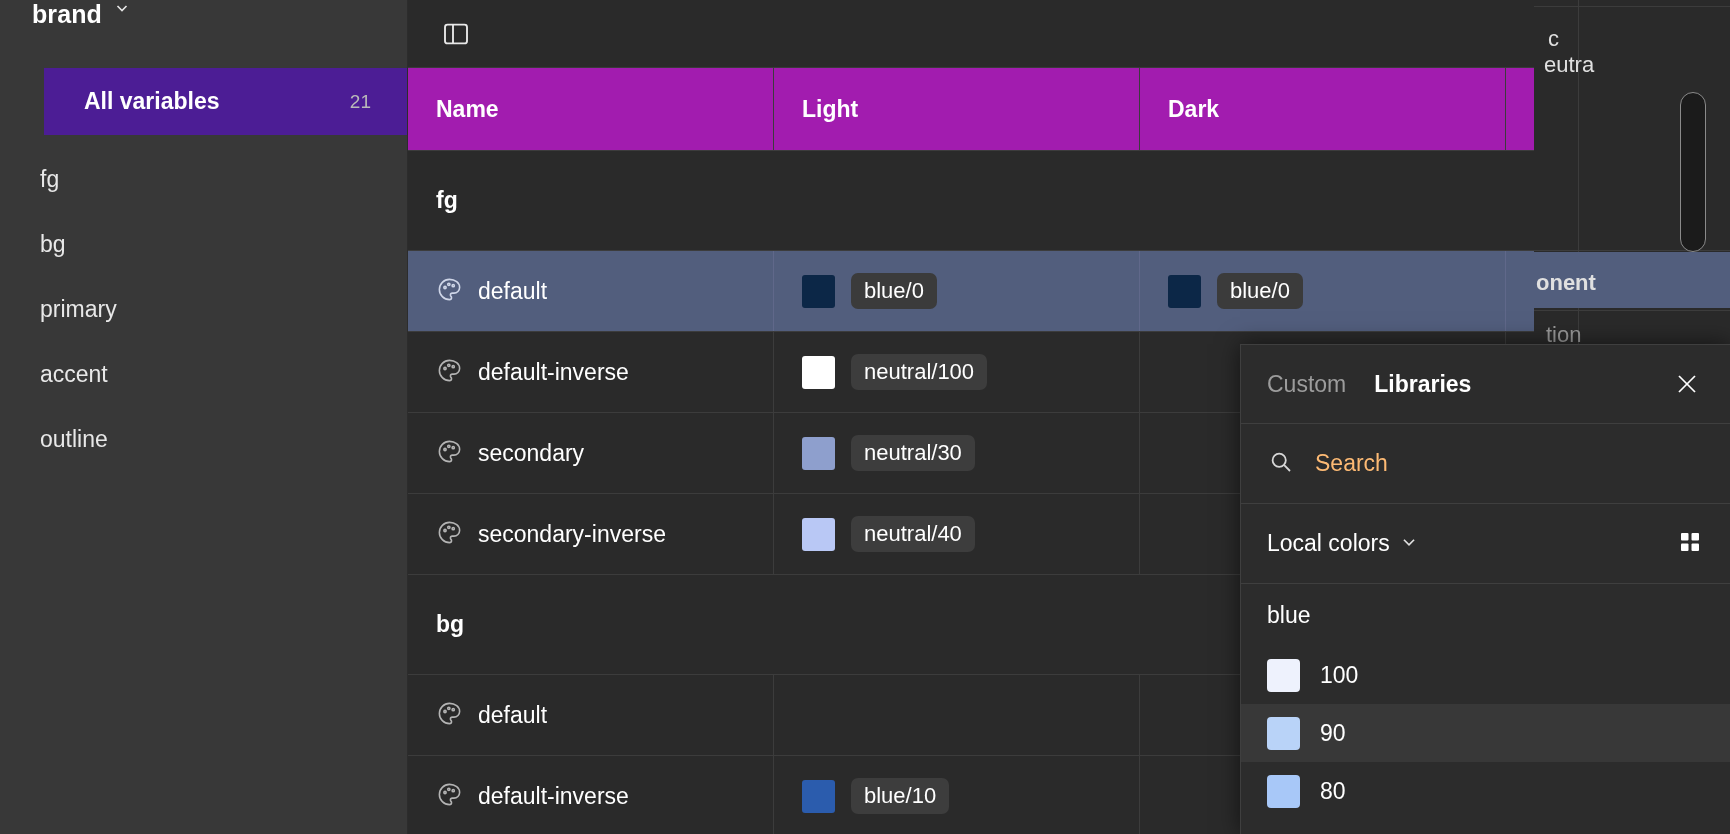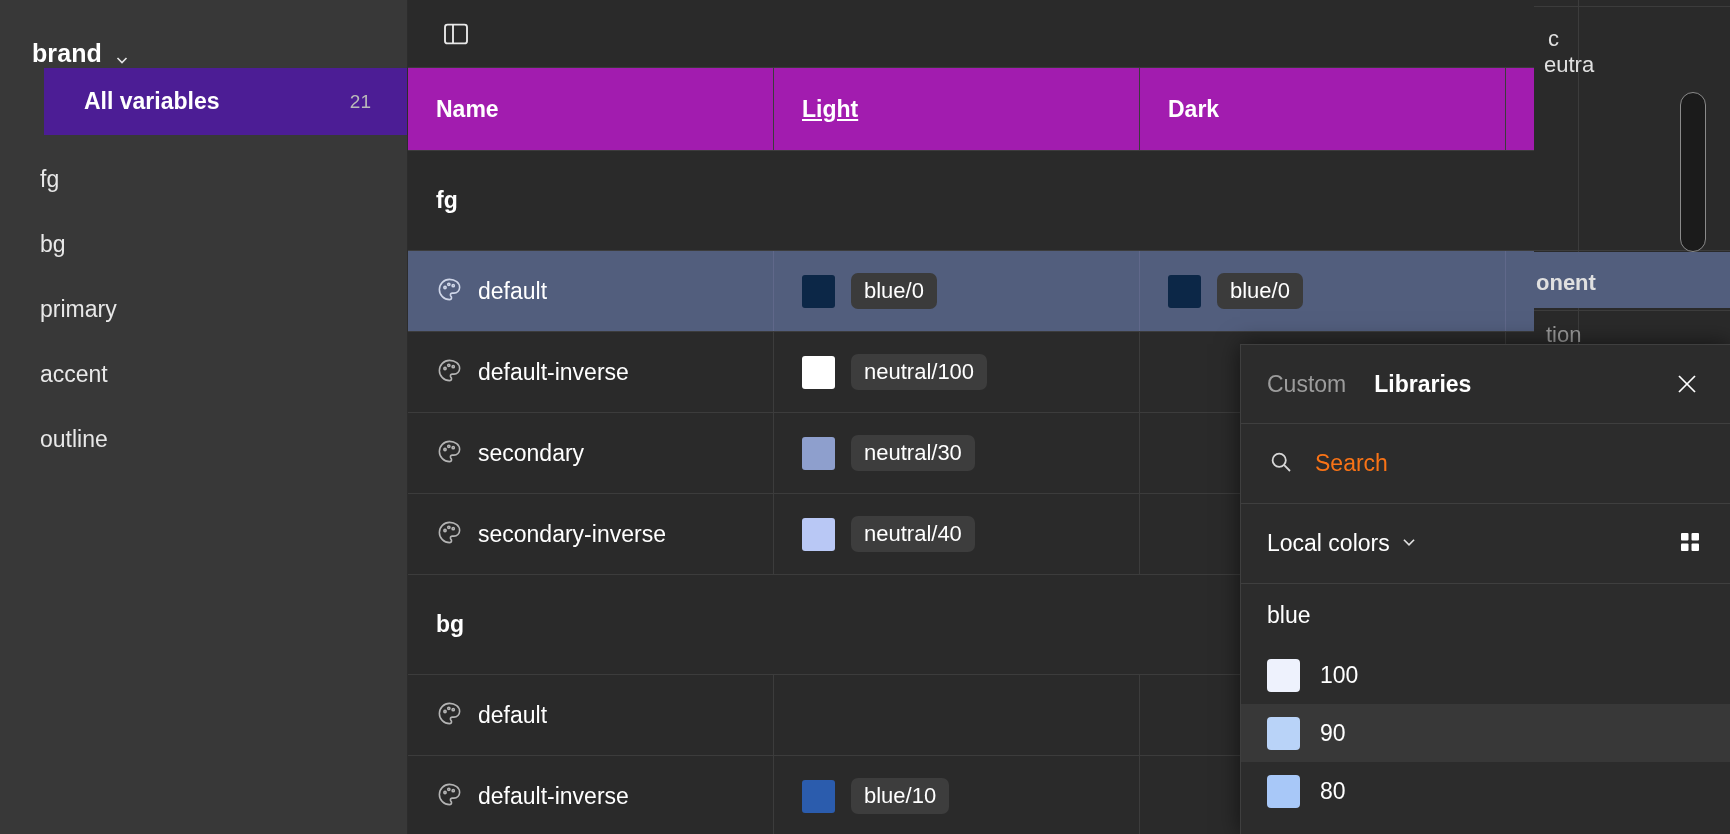--- a/index.html
+++ b/index.html
@@ -13,21 +13,21 @@
 
   
   .sidebar {
     width: 408px; height: 834px;
     background: #383838;
     flex: 0 0 408px;
     display: flex; flex-direction: column;
     border-right: 1px solid #2c2c2c;
   }
   .sb-head {
-    height: 68px; display: flex; align-items: flex-end;
+    height: 68px; display: flex; align-items: flex-start;
     padding: 0 32px; gap: 12px;
   }
   .sb-head .title {
     font-size: 25px; font-weight: bold; color: #ffffff; letter-spacing: .1px;
   }
   .chev-d { width: 16px; height: 16px; display:block; }
   .sb-row {
     height: 67px; display: flex; align-items: center; justify-content: space-between;
     padding: 0 36px 0 40px; color: #e8e8e8; font-size: 23px;
   }
@@ -59,21 +59,21 @@
   }
   .close-x { width: 38px; height: 38px; }
 
   
   .thead { height: 83px; flex: 0 0 83px; display: flex; border-bottom: 1px solid #3c3c3c;
            background: #a21caf; position: relative; }
   .th { display: flex; align-items: center; padding: 0 28px;
         font-size: 23px; font-weight: bold; color: #ffffff;
         border-right: 1px solid #3c3c3c; }
   .th.name  { flex: 0 0 366px; }
-  .th.light { flex: 0 0 366px; text-decoration: underline; }
+  .th.light { flex: 0 0 366px; }
   .th.dark  { flex: 0 0 366px; }
   .th-spacer{ flex: 1 1 auto; }
   .plus-btn {
     position: absolute; right: 36px; top: 12px;
     width: 70px; height: 70px;
     border: 2px solid #35a7f0; border-radius: 13px;
     background: #2e2e2e;
     display: flex; align-items: center; justify-content: center;
   }
 
@@ -118,21 +118,21 @@
     box-shadow: 0 0 22px rgba(0,0,0,.55);
     display: flex; flex-direction: column; overflow: hidden;
   }
   .pop-head { height: 79px; flex: 0 0 79px; display: flex; align-items: center;
               padding: 0 26px; gap: 28px; border-bottom: 1px solid #3f3f3f; }
   .pop-tab { font-size: 23px; color: #9c9c9c; }
   .pop-tab.active { color: #ffffff; font-weight: bold; }
   .pop-close { margin-left: auto; width: 34px; height: 34px; }
   .pop-search { height: 80px; flex: 0 0 80px; display: flex; align-items: center;
                 gap: 20px; padding: 0 26px; border-bottom: 1px solid #3f3f3f; }
-  .pop-search .ph { font-size: 23px; color: #f97316; }
+  .pop-search .ph { font-size: 23px; color: #fdba74; }
   .pop-section { height: 80px; flex: 0 0 80px; display: flex; align-items: center;
                  padding: 0 26px; border-bottom: 1px solid #3f3f3f; }
   .pop-section .lbl { font-size: 23px; color: #ffffff; }
   .pop-section .chev { margin-left: 10px; }
   .grid-icon { margin-left: auto; }
   .pop-list { flex: 1 1 auto; overflow: hidden; }
   .pop-grp { height: 62px; display: flex; align-items: center; padding: 0 26px;
              font-size: 23px; color: #ffffff; }
   .pop-item { height: 58px; display: flex; align-items: center; gap: 20px; padding: 0 26px; }
   .pop-item.hover { background: #383838; }

